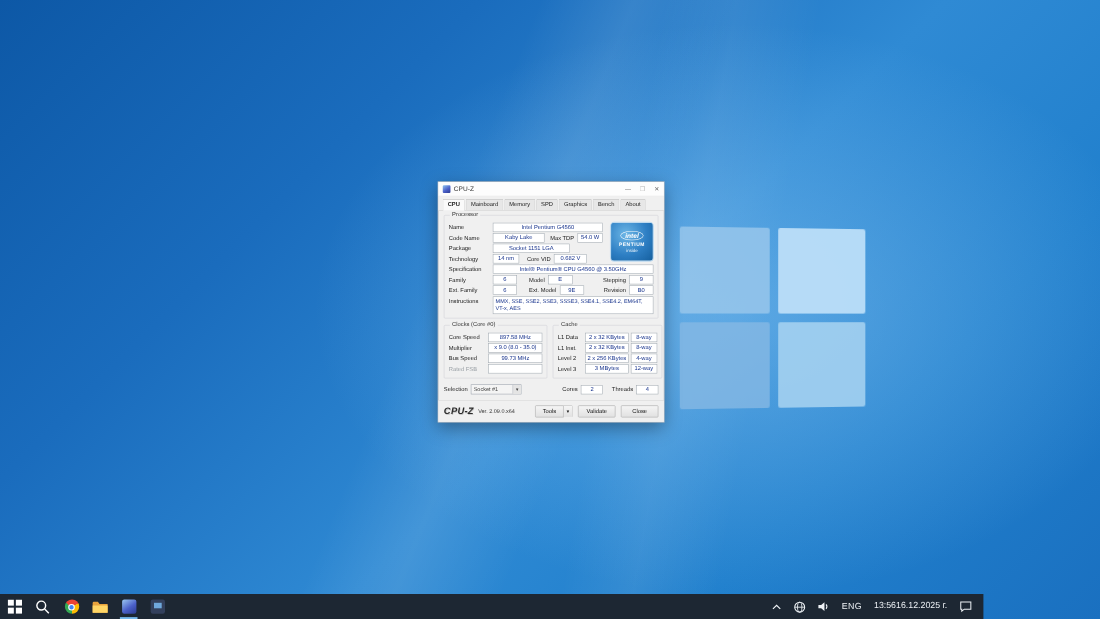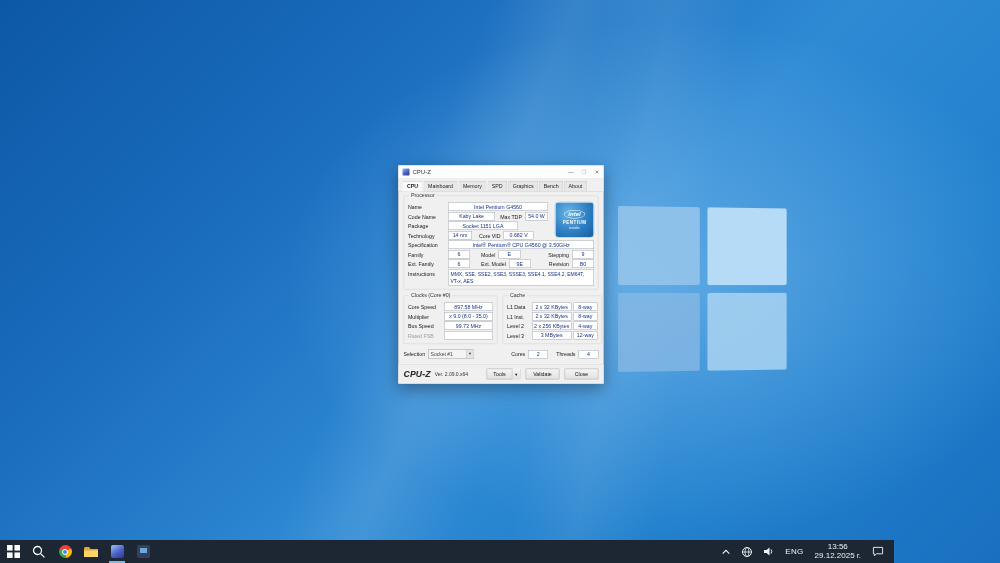--- a/index.html
+++ b/index.html
@@ -102,21 +102,21 @@
     display:flex; align-items:center; justify-content:center; }
   .chrome-core { width:6px; height:6px; border-radius:50%; background:#4285f4; border:1px solid #fff; }
   .cpuz-tb-icon { width:13px; height:13px; border-radius:2px;
     background:linear-gradient(145deg,#9cc8f0 0%,#4a5fc8 55%,#2b3a8f 100%); }
   .app6-icon { width:13px; height:13px; border-radius:2px; background:#33405c; position:relative; }
   .app6-icon::after { content:""; position:absolute; left:3px; top:3px; width:7px; height:5px; background:#6fa8dc; }
 
   .tray { margin-left:auto; display:flex; align-items:center; color:#eef2f6; }
   .tray-item { padding:0 5px; display:flex; align-items:center; justify-content:center; height:100%; }
   .lang { font-size:8px; letter-spacing:0.3px; }
-  .clock { display:flex; flex-direction:column; align-items:center; justify-content:center; line-height:8.5px; padding:0 6px; }
+  .clock { display:flex; flex-direction:row; align-items:center; justify-content:flex-start; line-height:8.5px; padding:0 6px; }
   .clock div { font-size:8px; }
   .show-desktop { width:5px; border-left:1px solid rgba(255,255,255,0.25); }
 </style>
 </head>
 <body>
 
 <div class="desktop">
 
   <div class="win-logo">
     <div class="pane p1"></div>
@@ -337,21 +337,21 @@
       </div>
       <div class="tray-item">
         <svg width="12" height="11" viewBox="0 0 12 11">
           <polygon points="1,4 3.5,4 6.5,1.5 6.5,9.5 3.5,7 1,7" fill="#eef2f6"></polygon>
           <path d="M8,3.5 Q9.5,5.5 8,7.5" fill="none" stroke="#eef2f6" stroke-width="1"></path>
         </svg>
       </div>
       <div class="tray-item lang">ENG</div>
       <div class="clock tray-item">
         <div>13:56</div>
-        <div>29.12.2025 г.</div>
+        <div>16.12.2025 г.</div>
       </div>
       <div class="tray-item">
         <svg width="12" height="11" viewBox="0 0 13 12">
           <path d="M1.5,1.5 L11.5,1.5 L11.5,8.5 L5,8.5 L2.5,10.5 L2.5,8.5 L1.5,8.5 Z" fill="none" stroke="#eef2f6" stroke-width="1"></path>
         </svg>
       </div>
       <div class="show-desktop"></div>
     </div>
   </div>
 </div>

